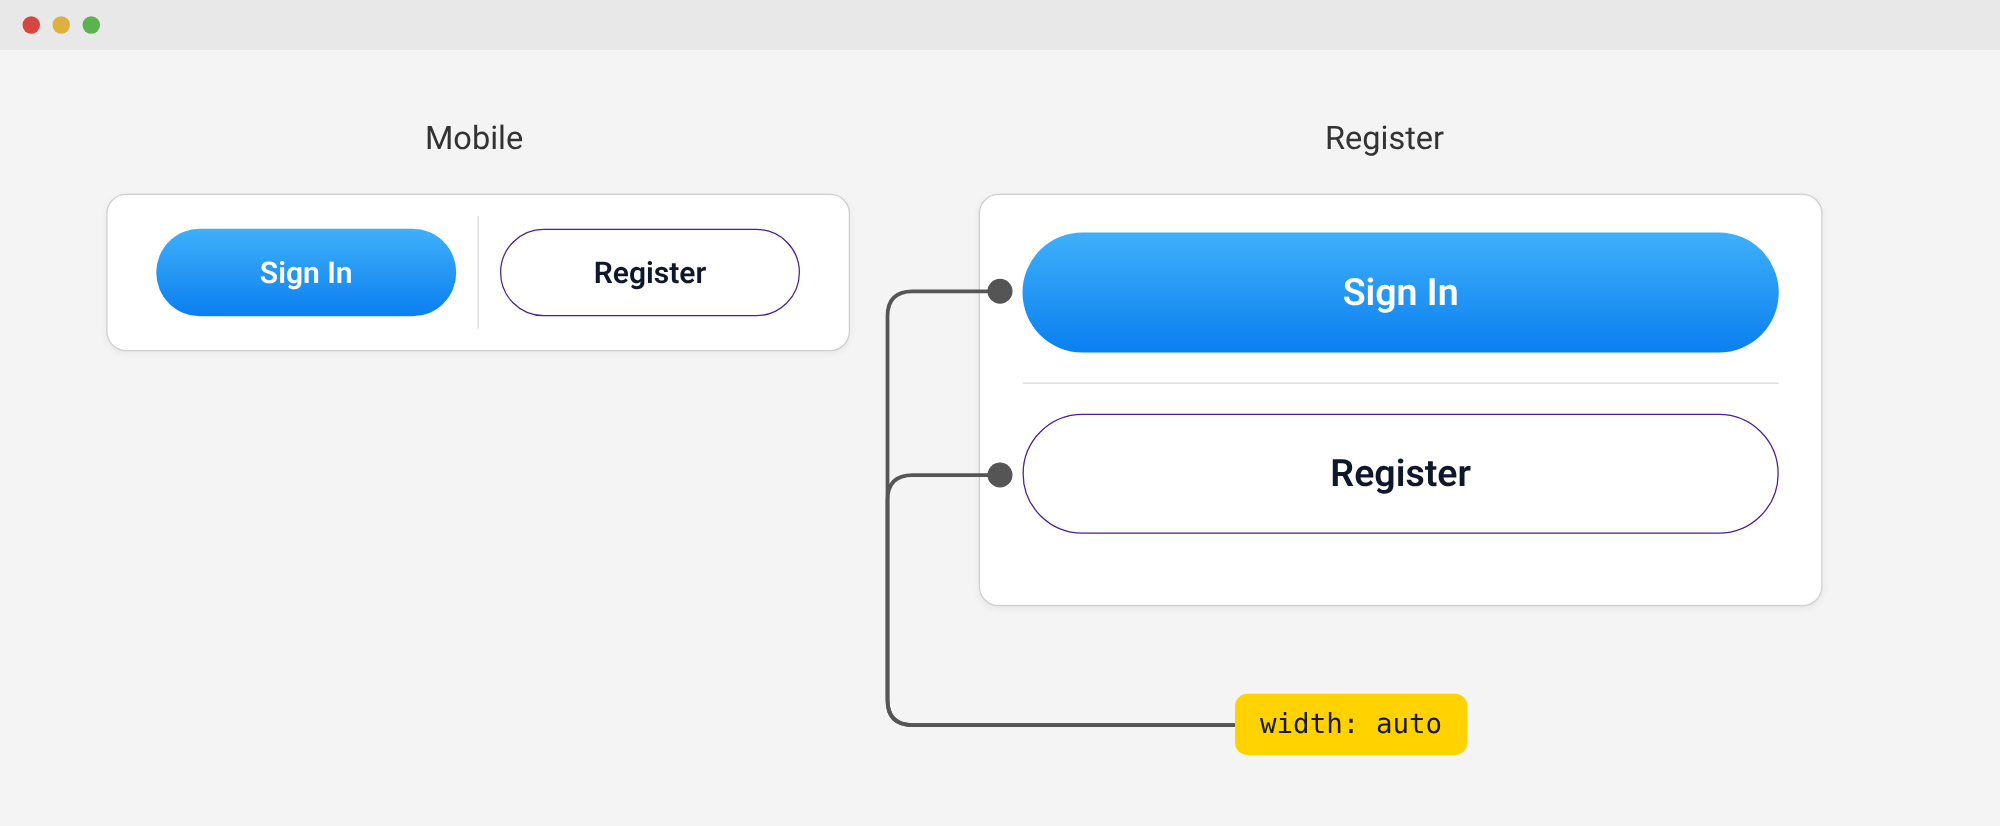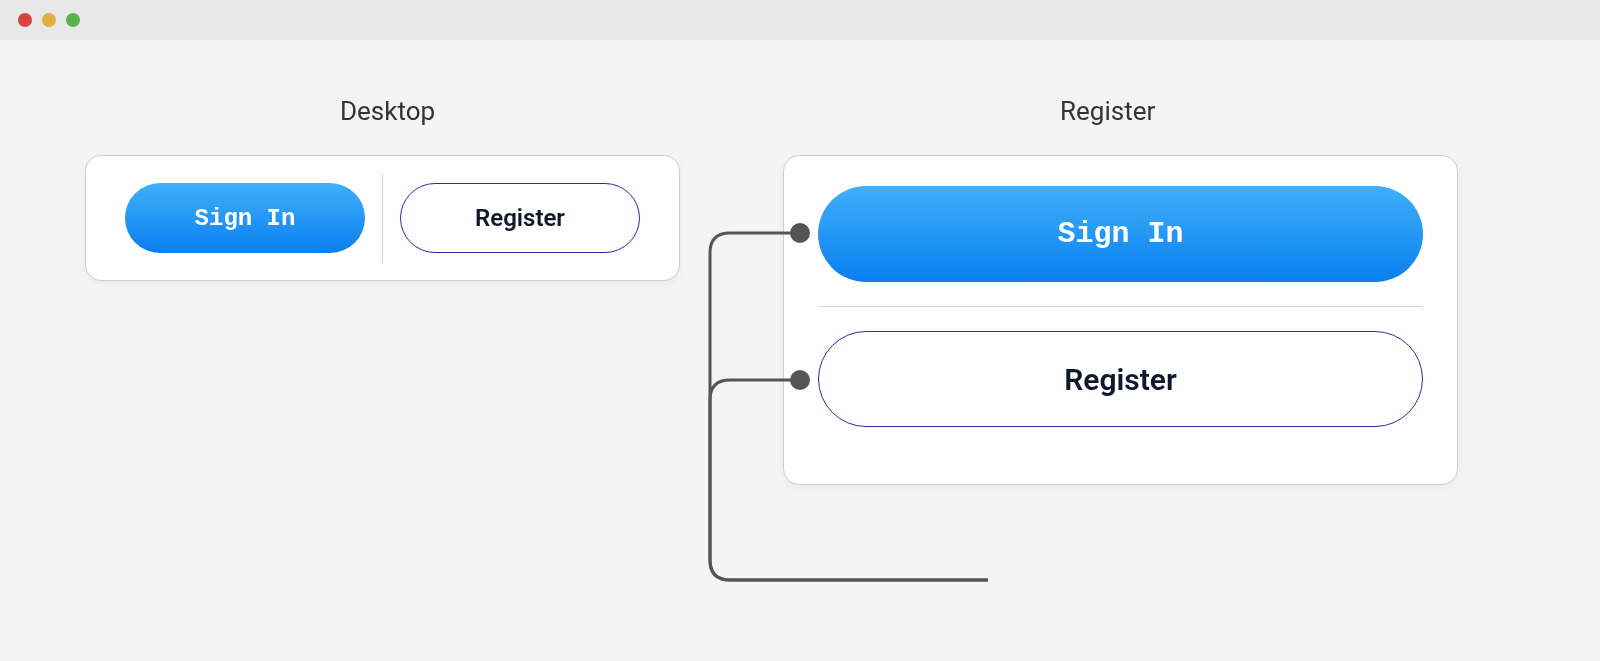--- a/index.html
+++ b/index.html
@@ -98,21 +98,20 @@
     font-weight: 600;
     display: flex;
     align-items: center;
     justify-content: center;
     cursor: pointer;
     user-select: none;
   }
   .btn-primary {
     background: linear-gradient(180deg, #3fb0fa 0%, #0a7ff0 100%);
     color: #fff;
-    font-family: Liberation Mono, monospace;
   }
   .btn-outline {
     background: #fff;
     border: 1px solid #4c1d95;
     color: #0f172a;
   }
 
   
   .btn-m { width: 240px; height: 70px; font-size: 24px; }
 
@@ -146,21 +145,21 @@
 <body>
 
 <div class="titlebar">
   <div class="traffic-dot dot-red"></div>
   <div class="traffic-dot dot-yellow"></div>
   <div class="traffic-dot dot-green"></div>
 </div>
 
 <div class="canvas">
 
-  <div class="section-label label-mobile">Desktop</div>
+  <div class="section-label label-mobile">Mobile</div>
 
   <div class="section-label label-desktop">Register</div>
 
   <div class="card card-mobile">
     <div class="half">
       <div class="btn btn-primary btn-m">Sign In</div>
     </div>
     <div class="vdiv"></div>
     <div class="half">
       <div class="btn btn-outline btn-m">Register</div>
@@ -175,14 +174,15 @@
 
   <svg class="connectors" viewBox="0 0 1600 621">
 
     <path d="M 988 540 L 730 540 Q 710 540 710 520 L 710 213 Q 710 193 730 193 L 800 193" fill="none" stroke="#555" stroke-width="3"></path>
     <path d="M 988 540 L 730 540 Q 710 540 710 520 L 710 360 Q 710 340 730 340 L 800 340" fill="none" stroke="#555" stroke-width="3"></path>
 
     <circle cx="800" cy="193" r="10" fill="#555"></circle>
     <circle cx="800" cy="340" r="10" fill="#555"></circle>
   </svg>
 
+  <div class="anno">width: auto</div>
 
 </div>
 
 </body></html>

